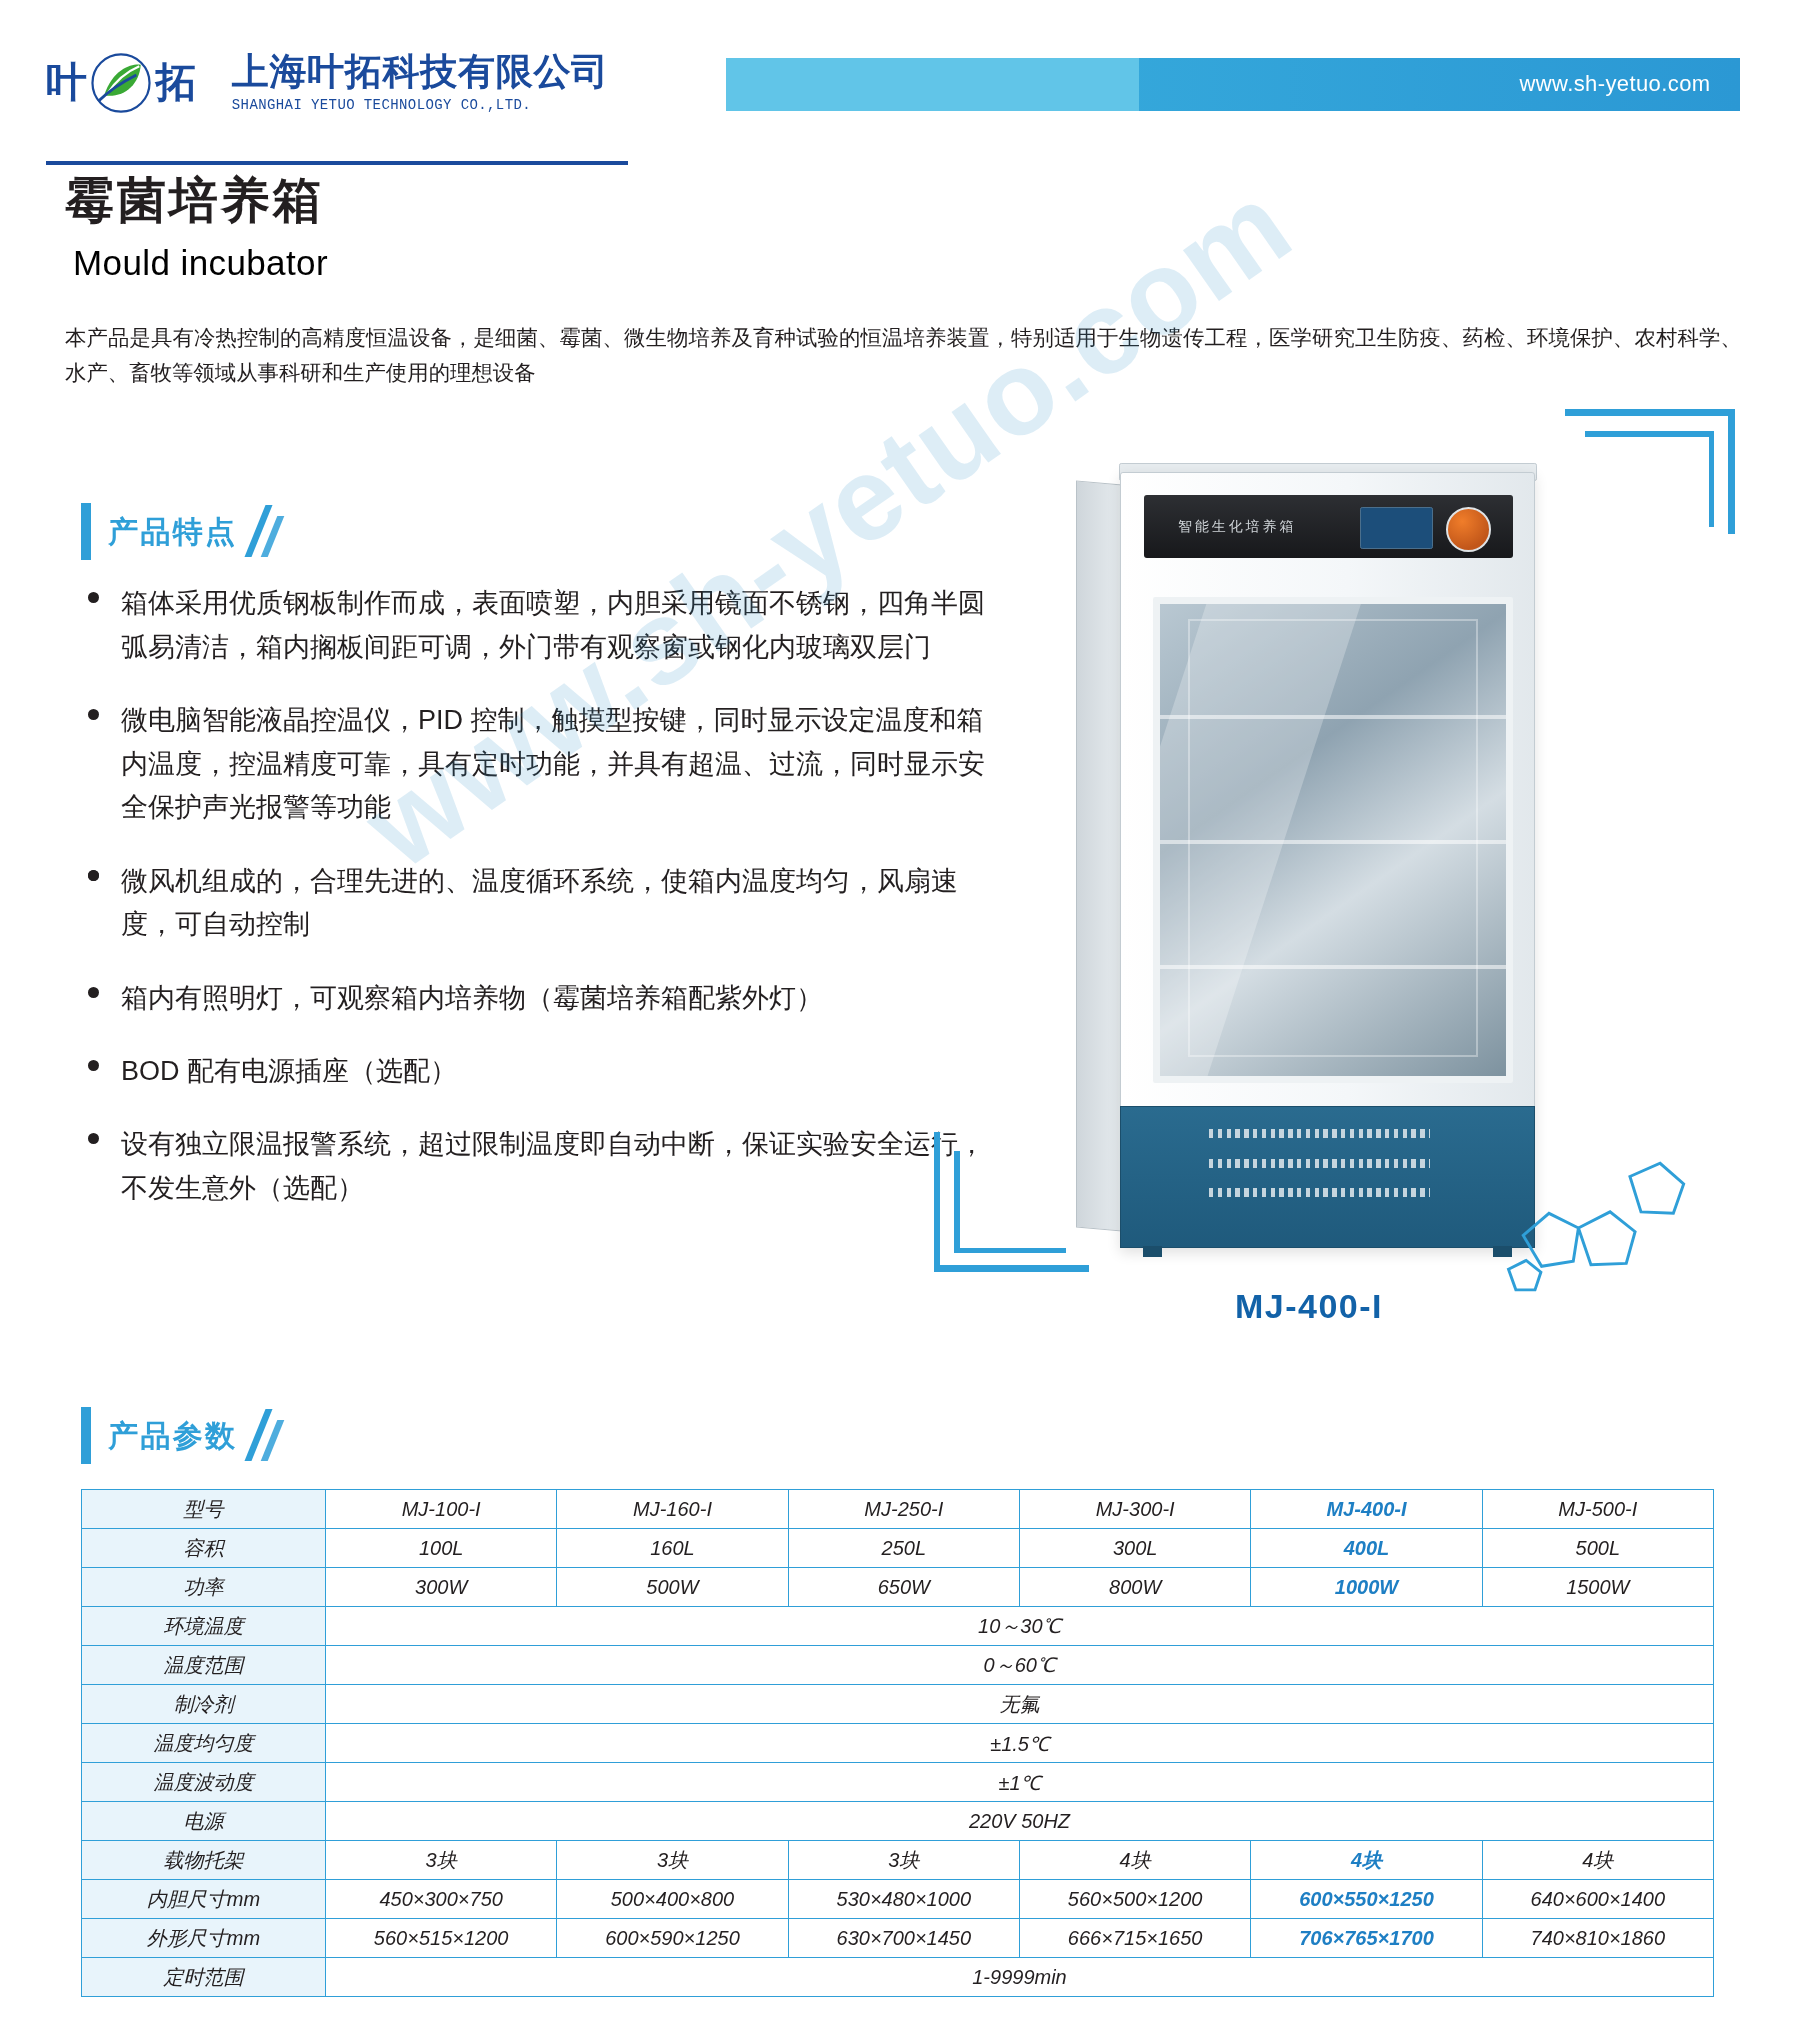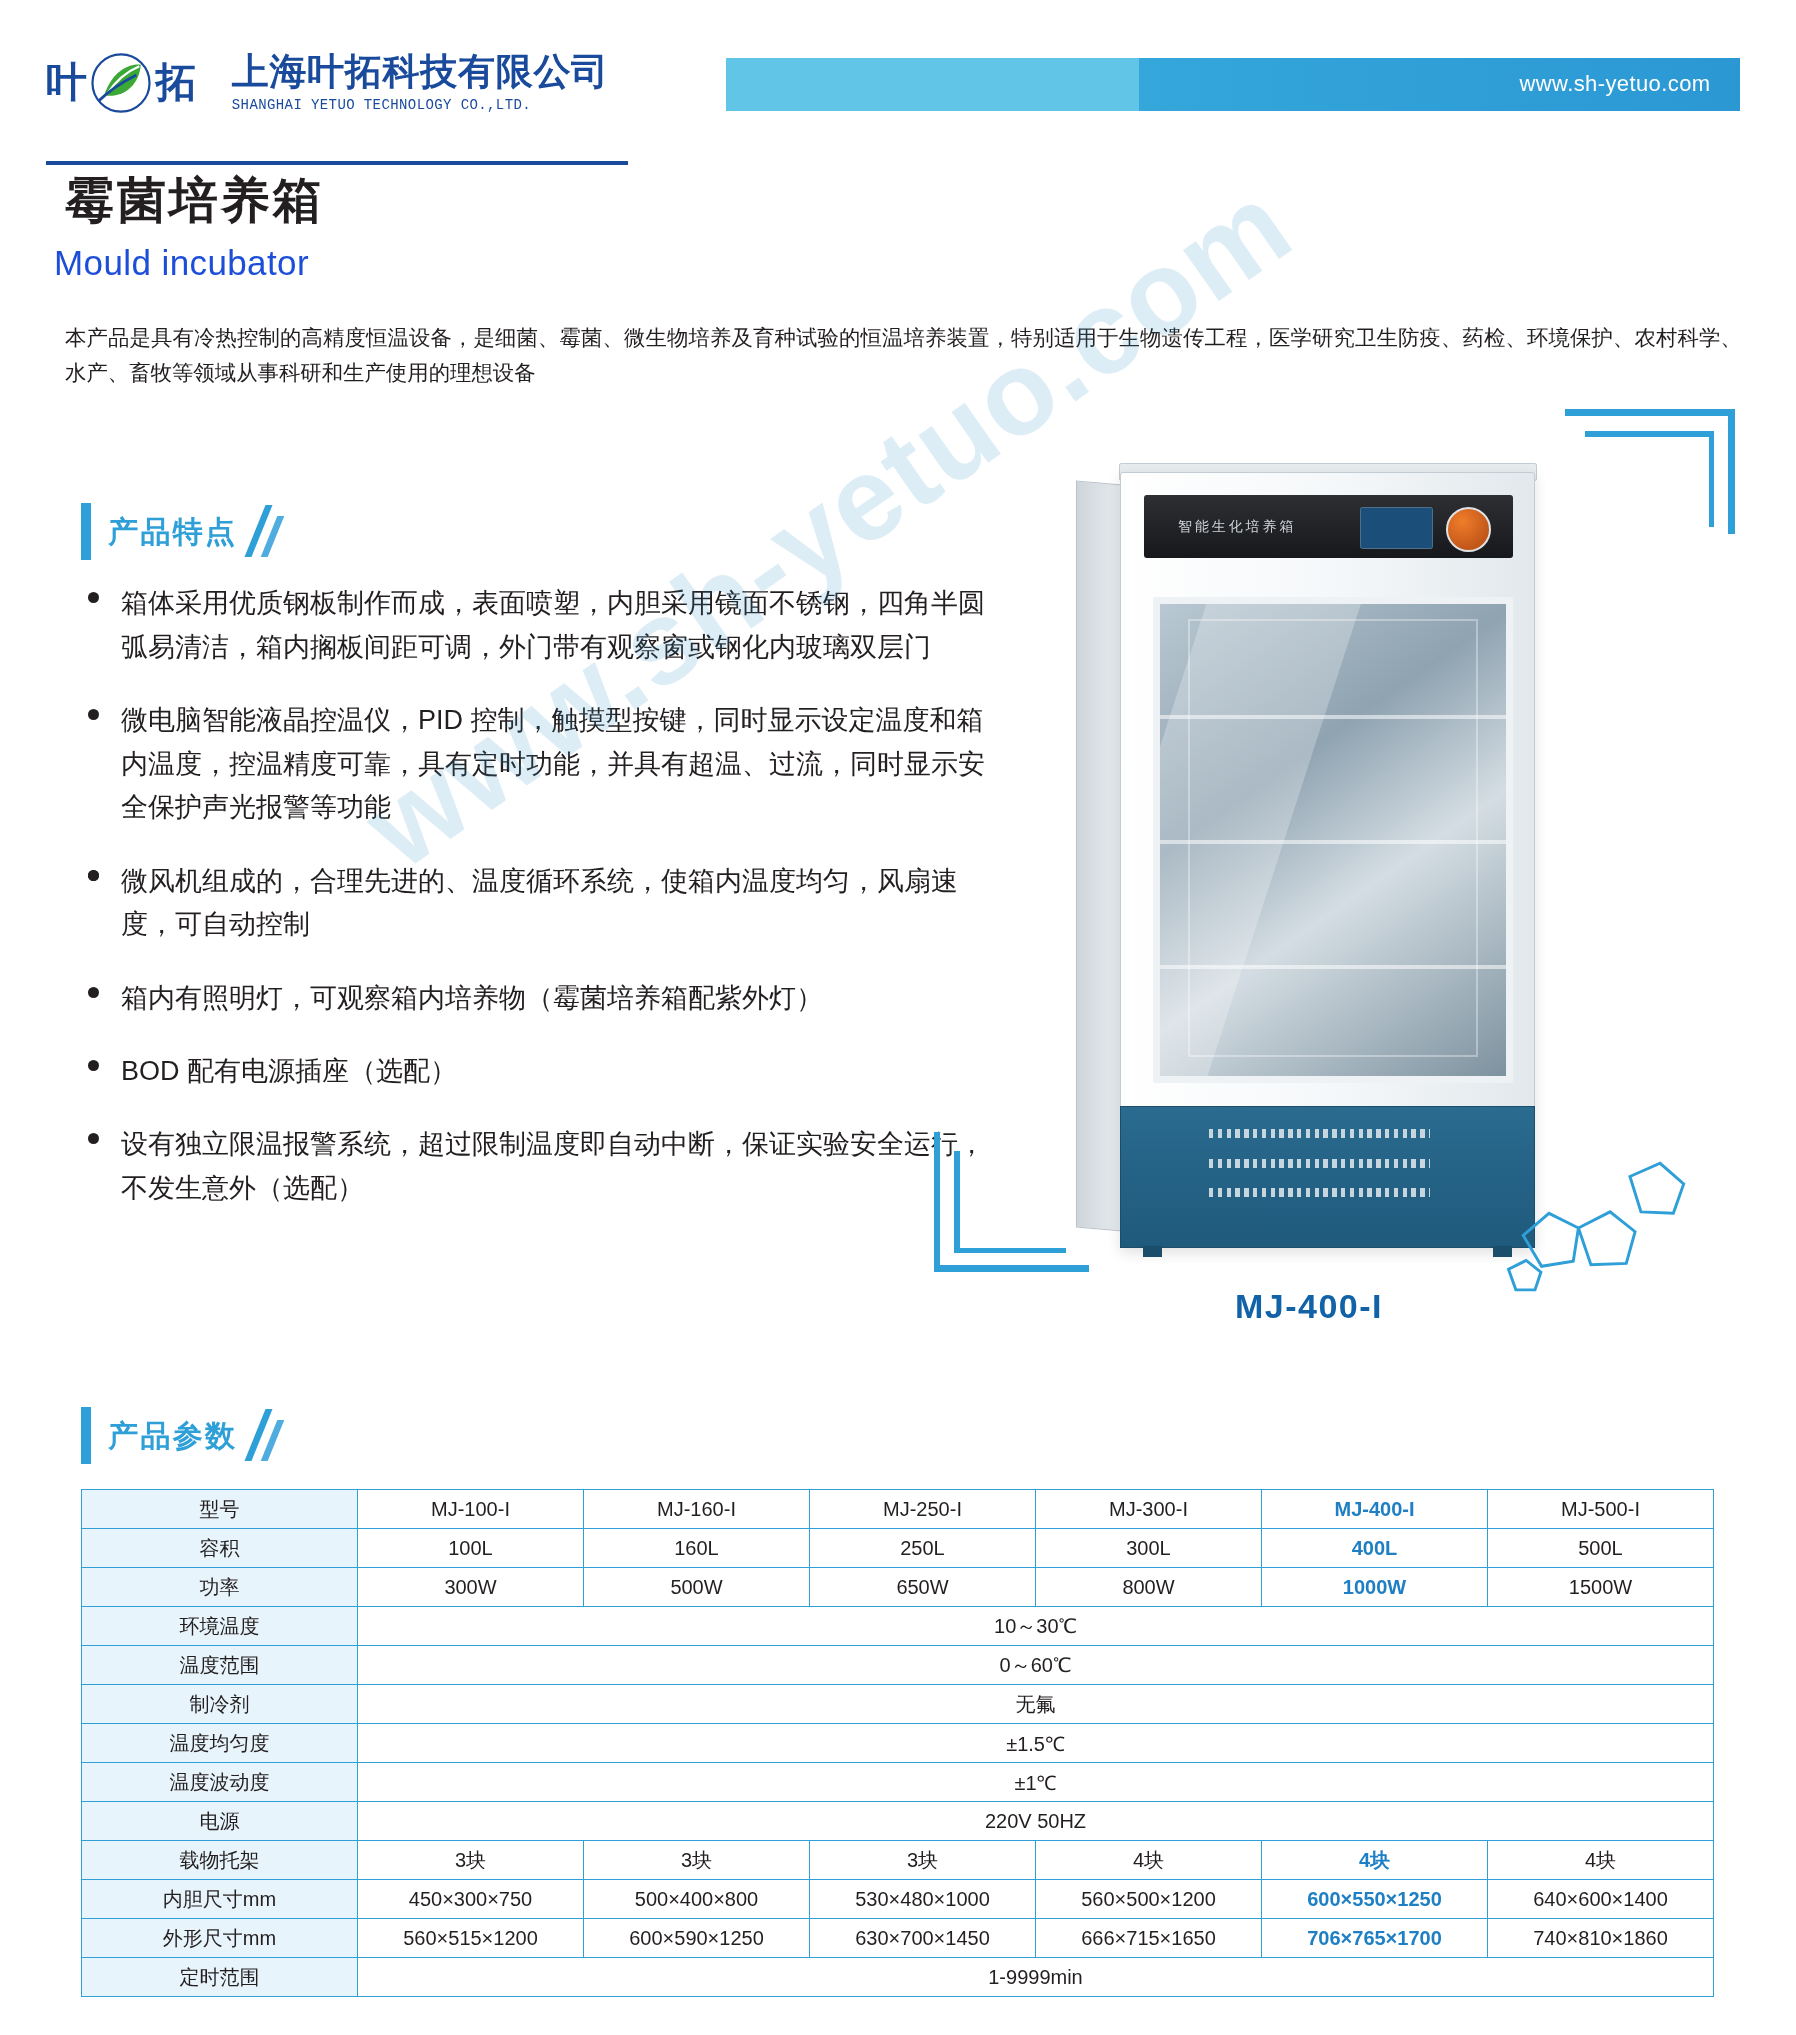--- a/index.html
+++ b/index.html
@@ -110,24 +110,24 @@
     position: absolute;
     left: 65px;
     top: 168px;
     font-size: 49px;
     font-weight: bold;
     letter-spacing: 2.9px;
     color: #231f20;
   }
   .title-en {
     position: absolute;
-    left: 54px;
+    left: 73px;
     top: 243px;
     font-size: 35px;
-    color: #1d4ed8;
+    color: #000000;
     letter-spacing: 0.4px;
   }
   .intro {
     position: absolute;
     left: 65px;
     top: 321px;
     width: 1677px;
     font-size: 21.4px;
     line-height: 1.62;
     color: #231f20;
@@ -377,21 +377,22 @@
     top: 1489px;
     width: 1633px;
     border-collapse: collapse;
     font-size: 20px;
   }
   .param-table td {
     border: 1.5px solid #2f9fd8;
     height: 38px;
     text-align: center;
     color: #231f20;
-    padding: 0 16px;
+    padding: 0 0;
+    font-style: italic;
   }
   .param-table td.rowhead {
     width: 243px;
     background: #e8f4fb;
     color: #231f20;
   }
   .param-table td.hl {
     color: #1e7fc4;
     font-weight: bold;
   }

